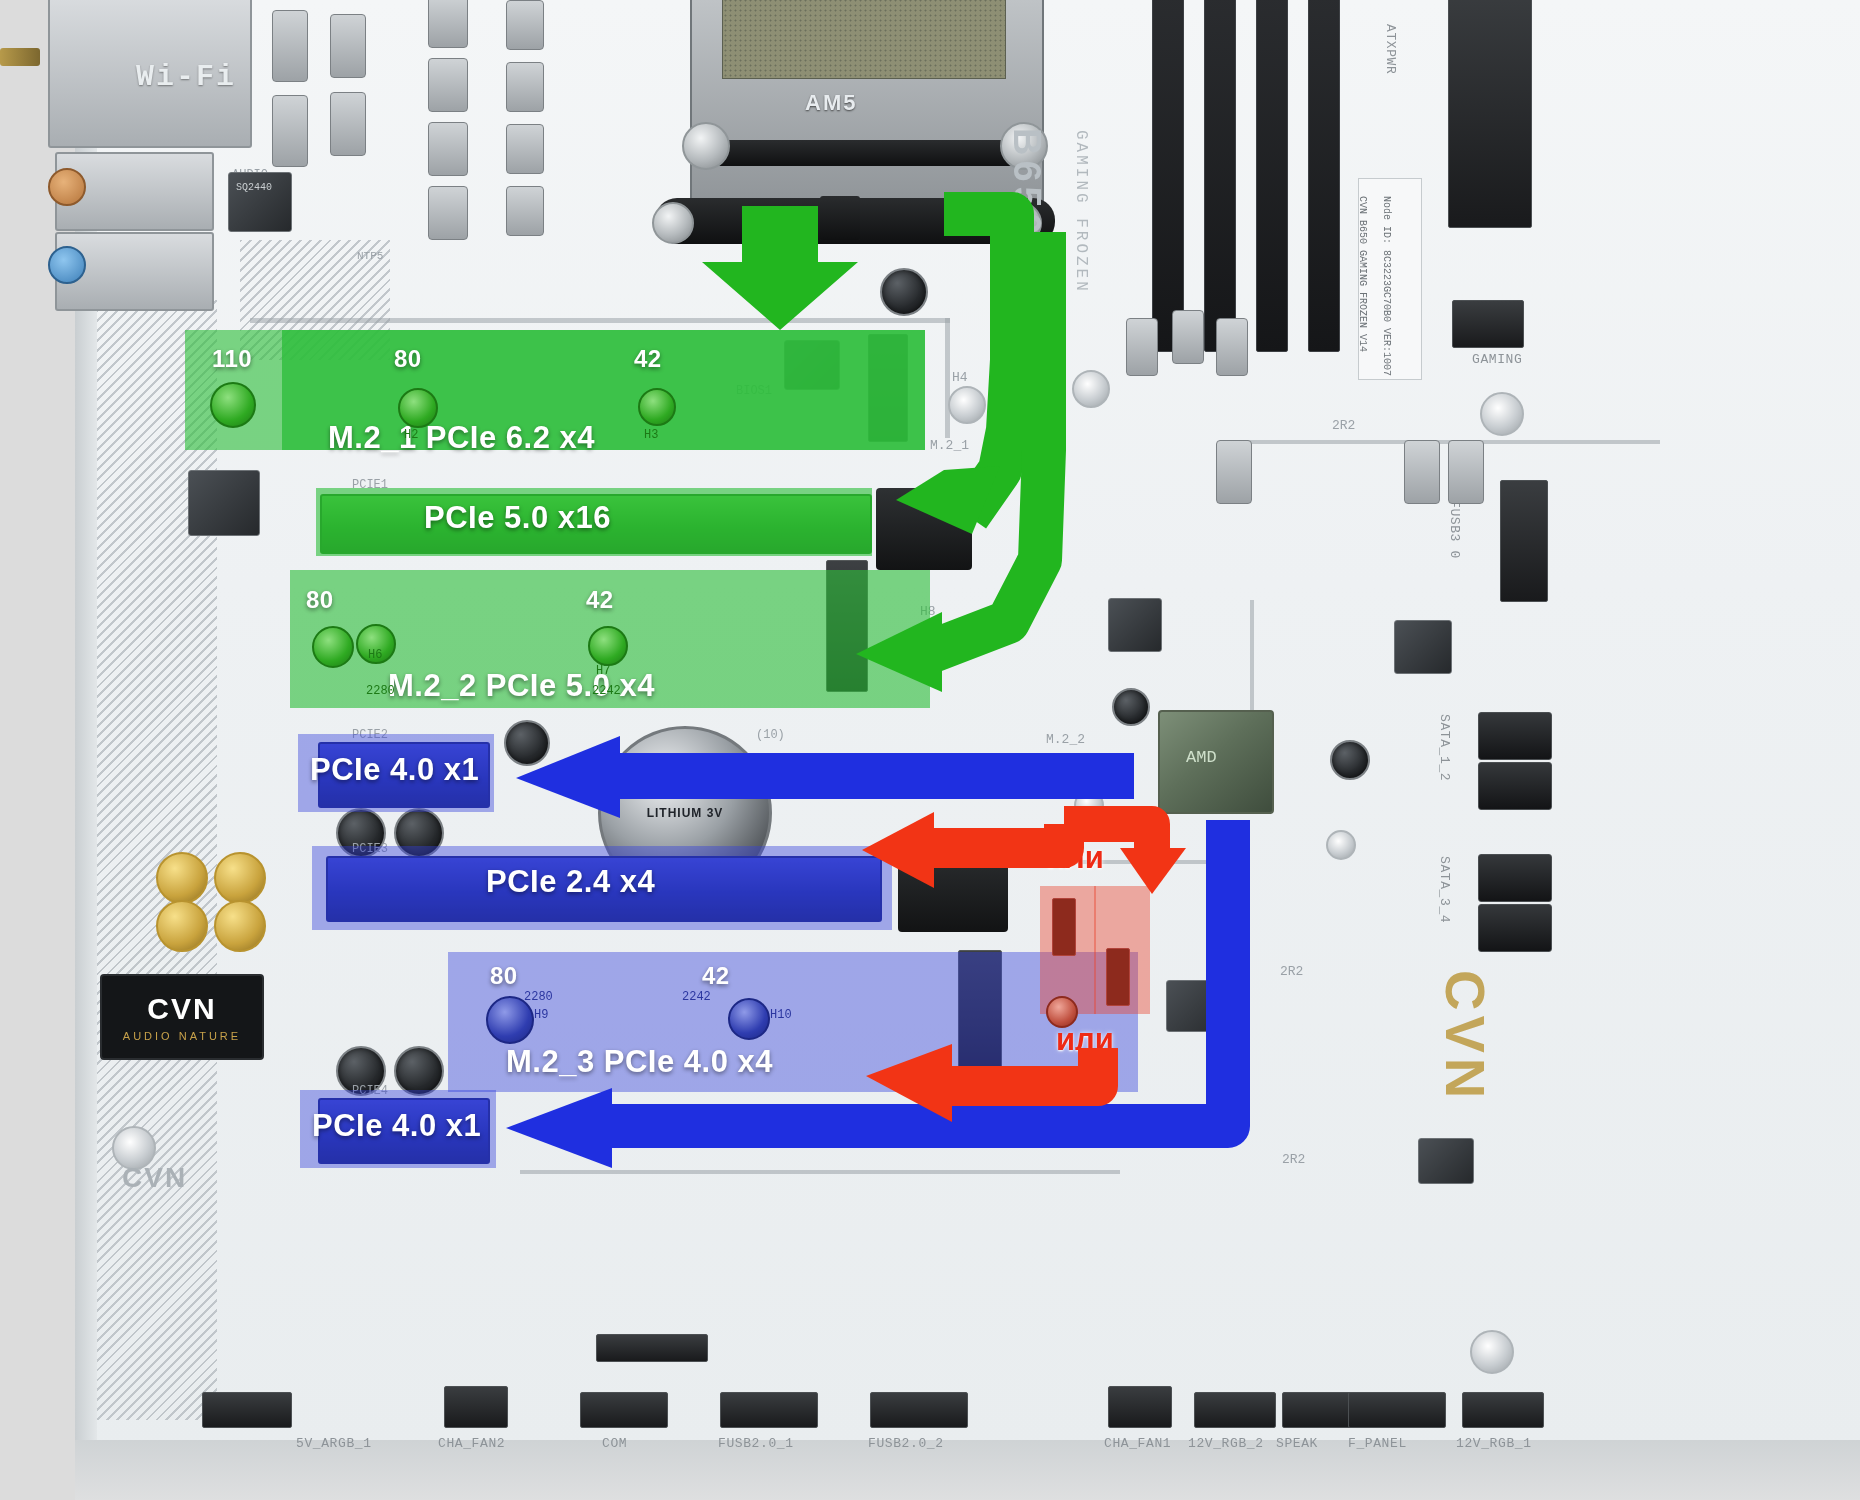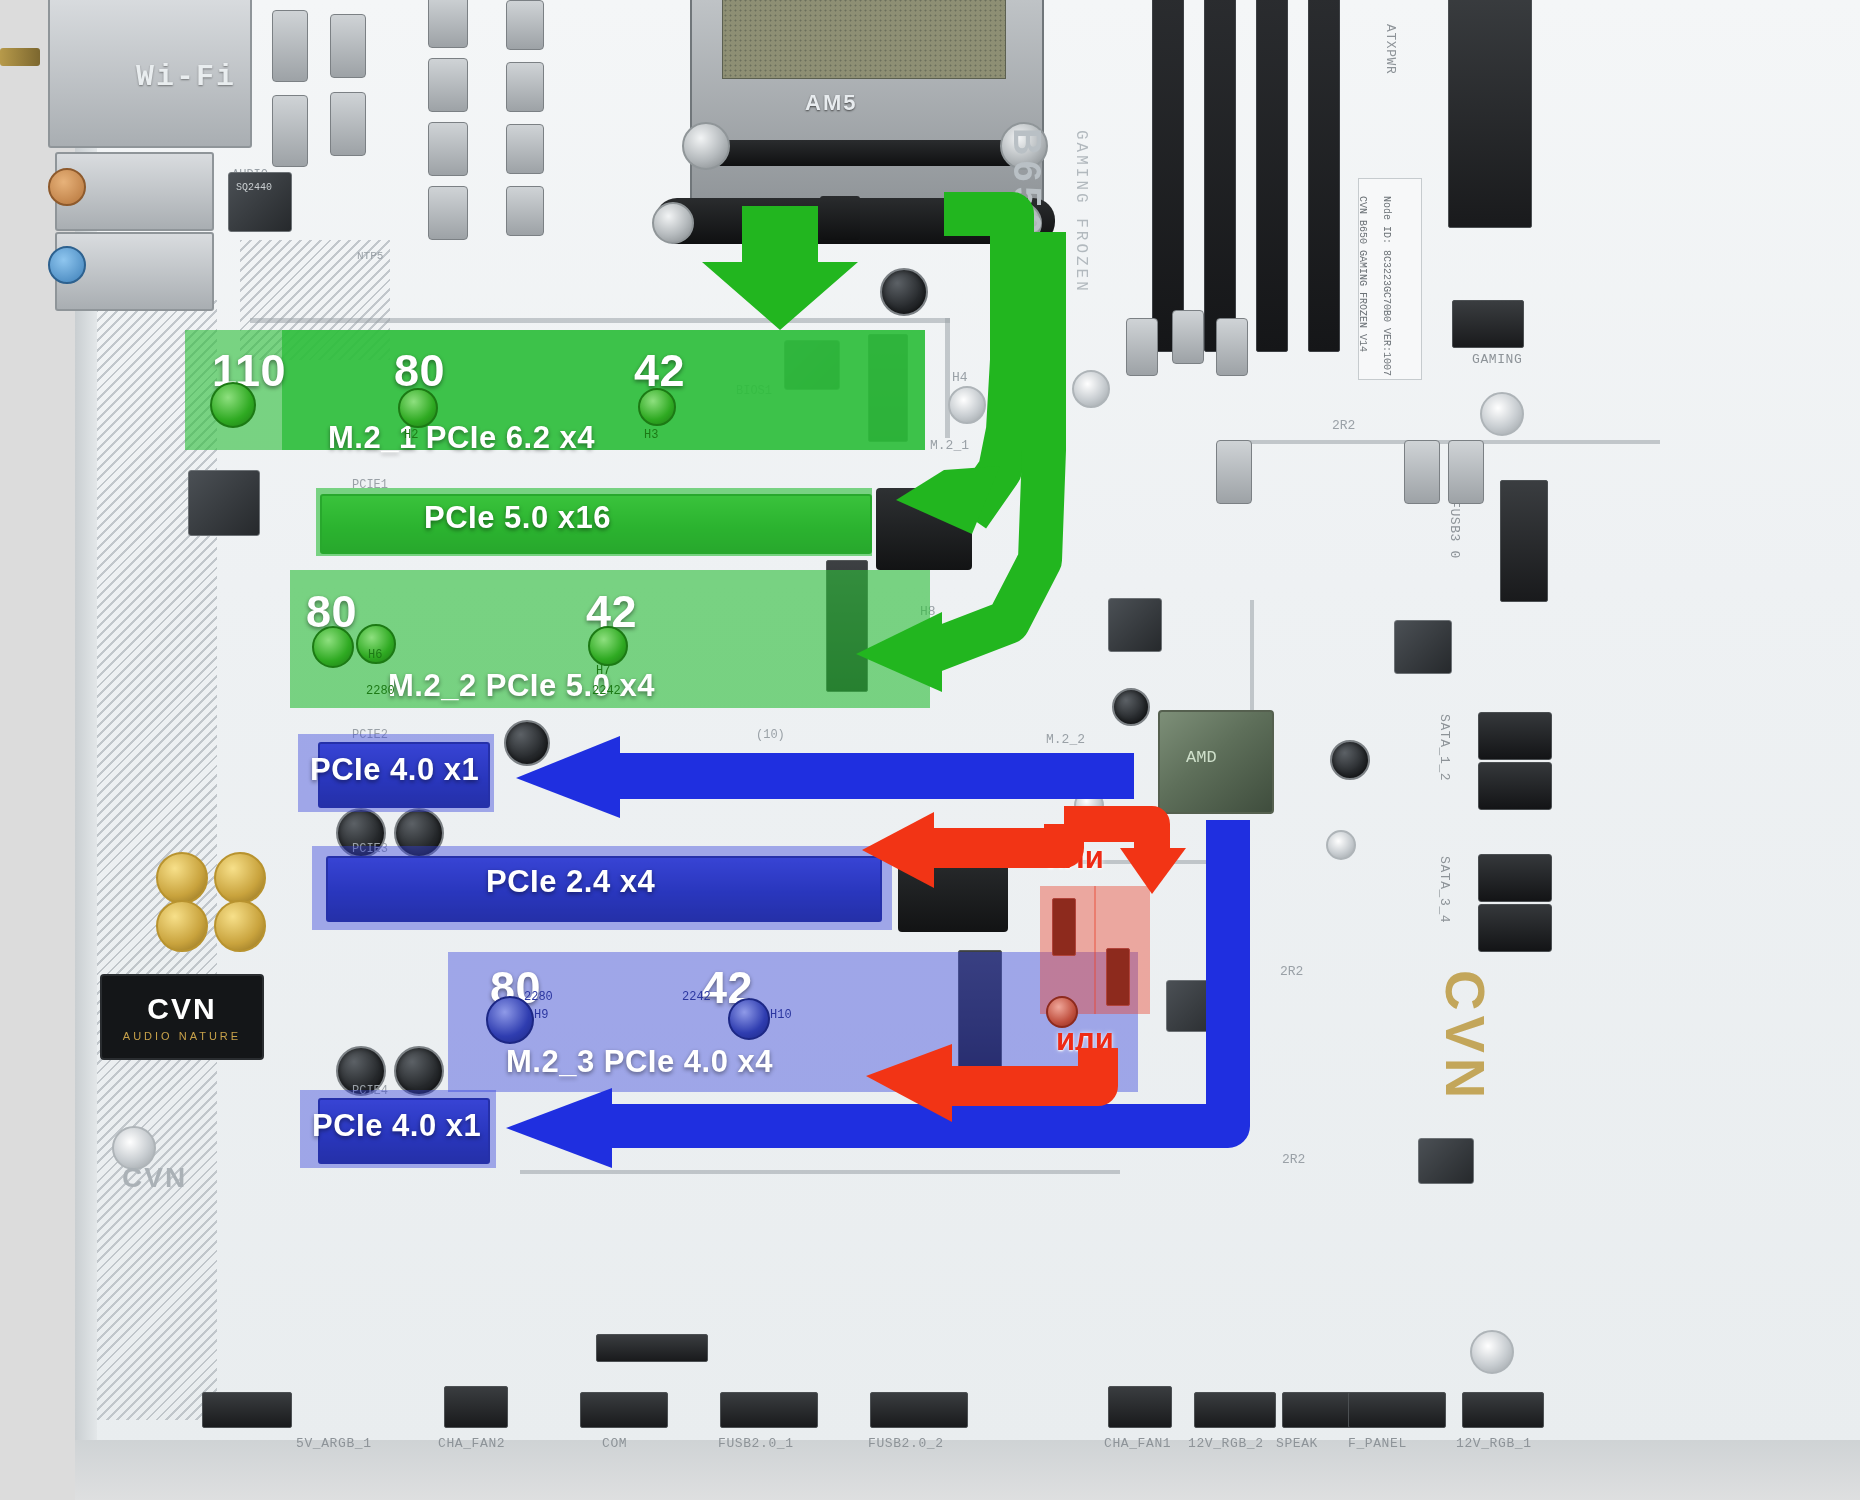--- a/index.html
+++ b/index.html
@@ -164,21 +164,21 @@
     position:absolute;
     background:linear-gradient(180deg,#3a47cf,#2230a8 55%,#1a2585);
     border:2px solid #1a2585;border-radius:3px;
   }
 
   .ovl-text{
     position:absolute;color:#ffffff;font-weight:700;
     text-shadow:0 2px 4px rgba(0,0,0,.45);
     white-space:nowrap;letter-spacing:.5px;
   }
-  .t-size{font-size:45px;}
+  .t-size{font-size:24px;}
   .t-name{font-size:31px;}
   .t-slot{font-size:31px;}
   .t-or{
     position:absolute;color:#ee2a15;font-weight:700;font-size:31px;
     text-shadow:0 1px 2px rgba(255,255,255,.9),0 0 5px rgba(255,255,255,.8);
     white-space:nowrap;
   }
 
   svg.arrows{position:absolute;left:0;top:0;width:1860px;height:1500px;pointer-events:none;}
 </style>
@@ -298,20 +298,23 @@
   <div class="screwhole" style="left:1074px;top:790px;width:26px;height:26px;"></div>
   <div class="screwhole" style="left:1326px;top:830px;width:26px;height:26px;"></div>
 
   <div class="m2-conn" style="left:868px;top:334px;width:38px;height:106px;"></div>
   <div class="m2-conn" style="left:826px;top:560px;width:40px;height:130px;"></div>
   <div class="m2-conn" style="left:958px;top:950px;width:42px;height:138px;"></div>
 
   <div style="position:absolute;left:876px;top:488px;width:96px;height:82px;background:linear-gradient(180deg,#2e3133,#121314);border-radius:4px;"></div>
   <div style="position:absolute;left:898px;top:840px;width:110px;height:92px;background:linear-gradient(180deg,#2e3133,#121314);border-radius:4px;"></div>
 
+  <div class="battery" style="left:598px;top:726px;width:168px;height:168px;">
+    <span>LITHIUM 3V</span>
+  </div>
   <div class="silk" style="left:614px;top:856px;font-size:12px;color:#2b2f33;font-weight:700;">MADE IN CHINA</div>
   <div class="silk" style="left:756px;top:728px;font-size:12px;">(10)</div>
 
   <div class="cap" style="left:336px;top:808px;width:46px;height:46px;"></div>
   <div class="cap" style="left:394px;top:808px;width:46px;height:46px;"></div>
   <div class="cap" style="left:336px;top:1046px;width:46px;height:46px;"></div>
   <div class="cap" style="left:394px;top:1046px;width:46px;height:46px;"></div>
   <div class="cap" style="left:504px;top:720px;width:42px;height:42px;"></div>
 
   <div class="audio-cap-gold" style="left:156px;top:852px;width:48px;height:48px;"></div>

